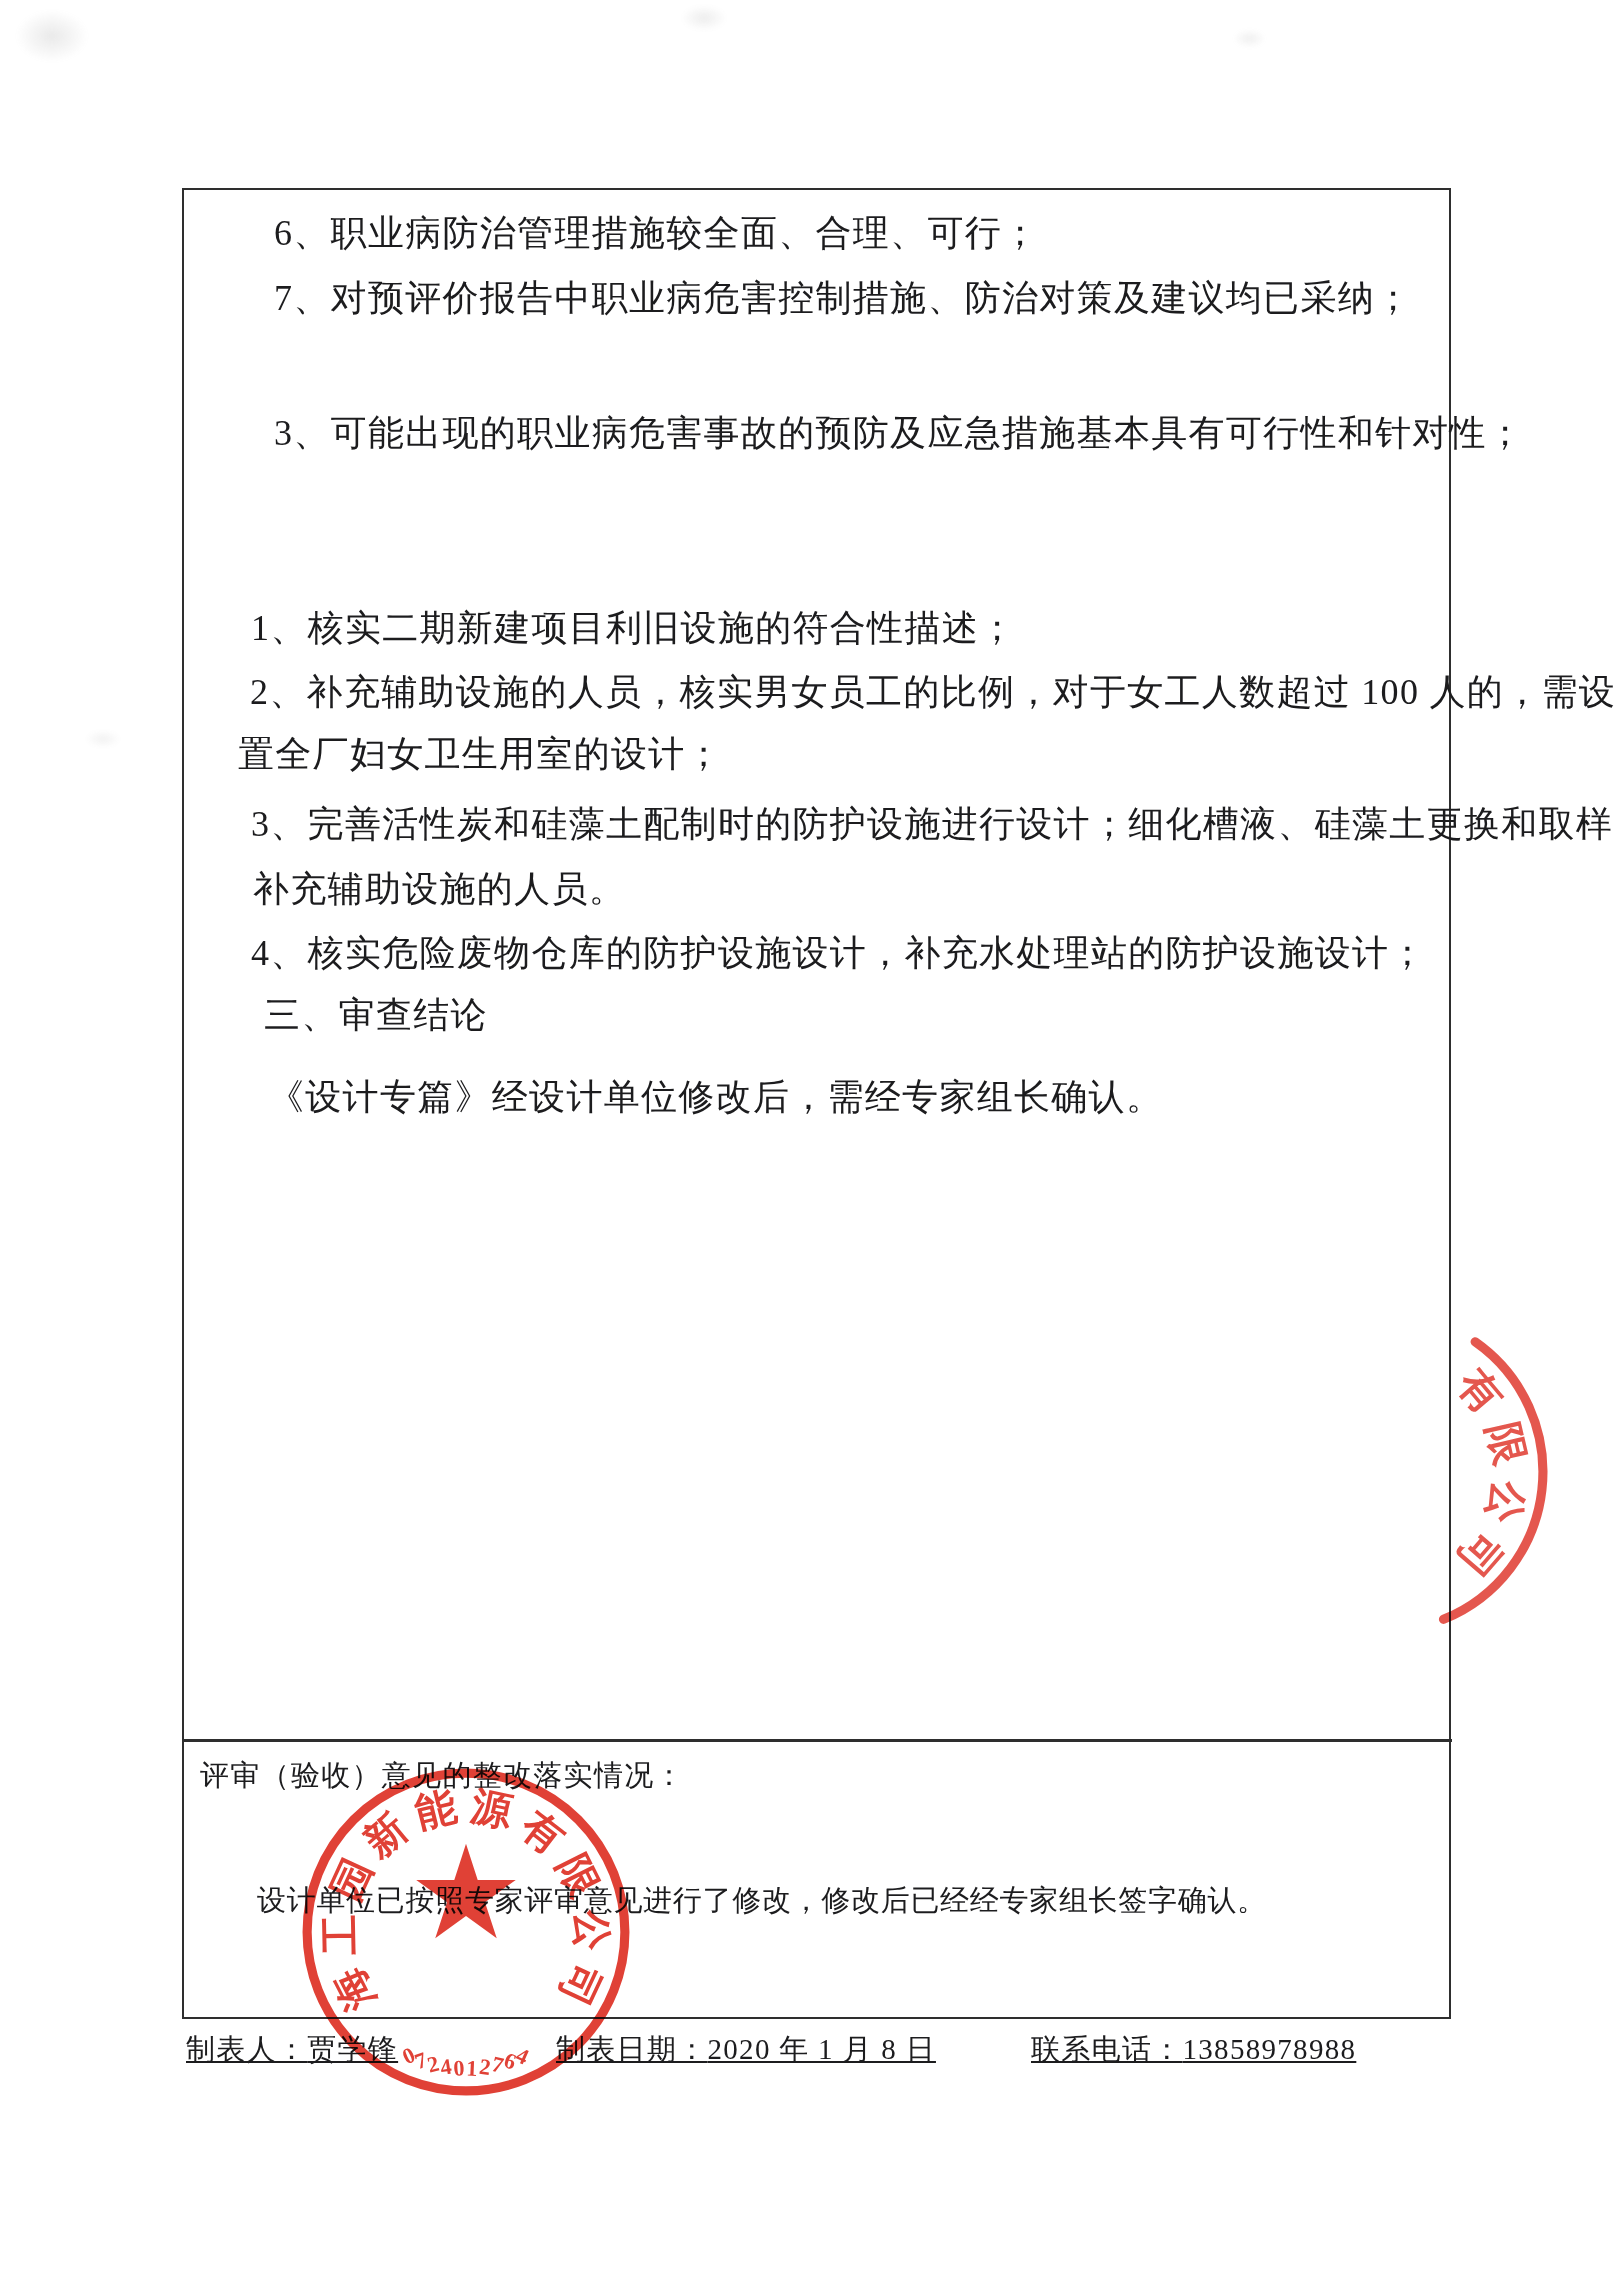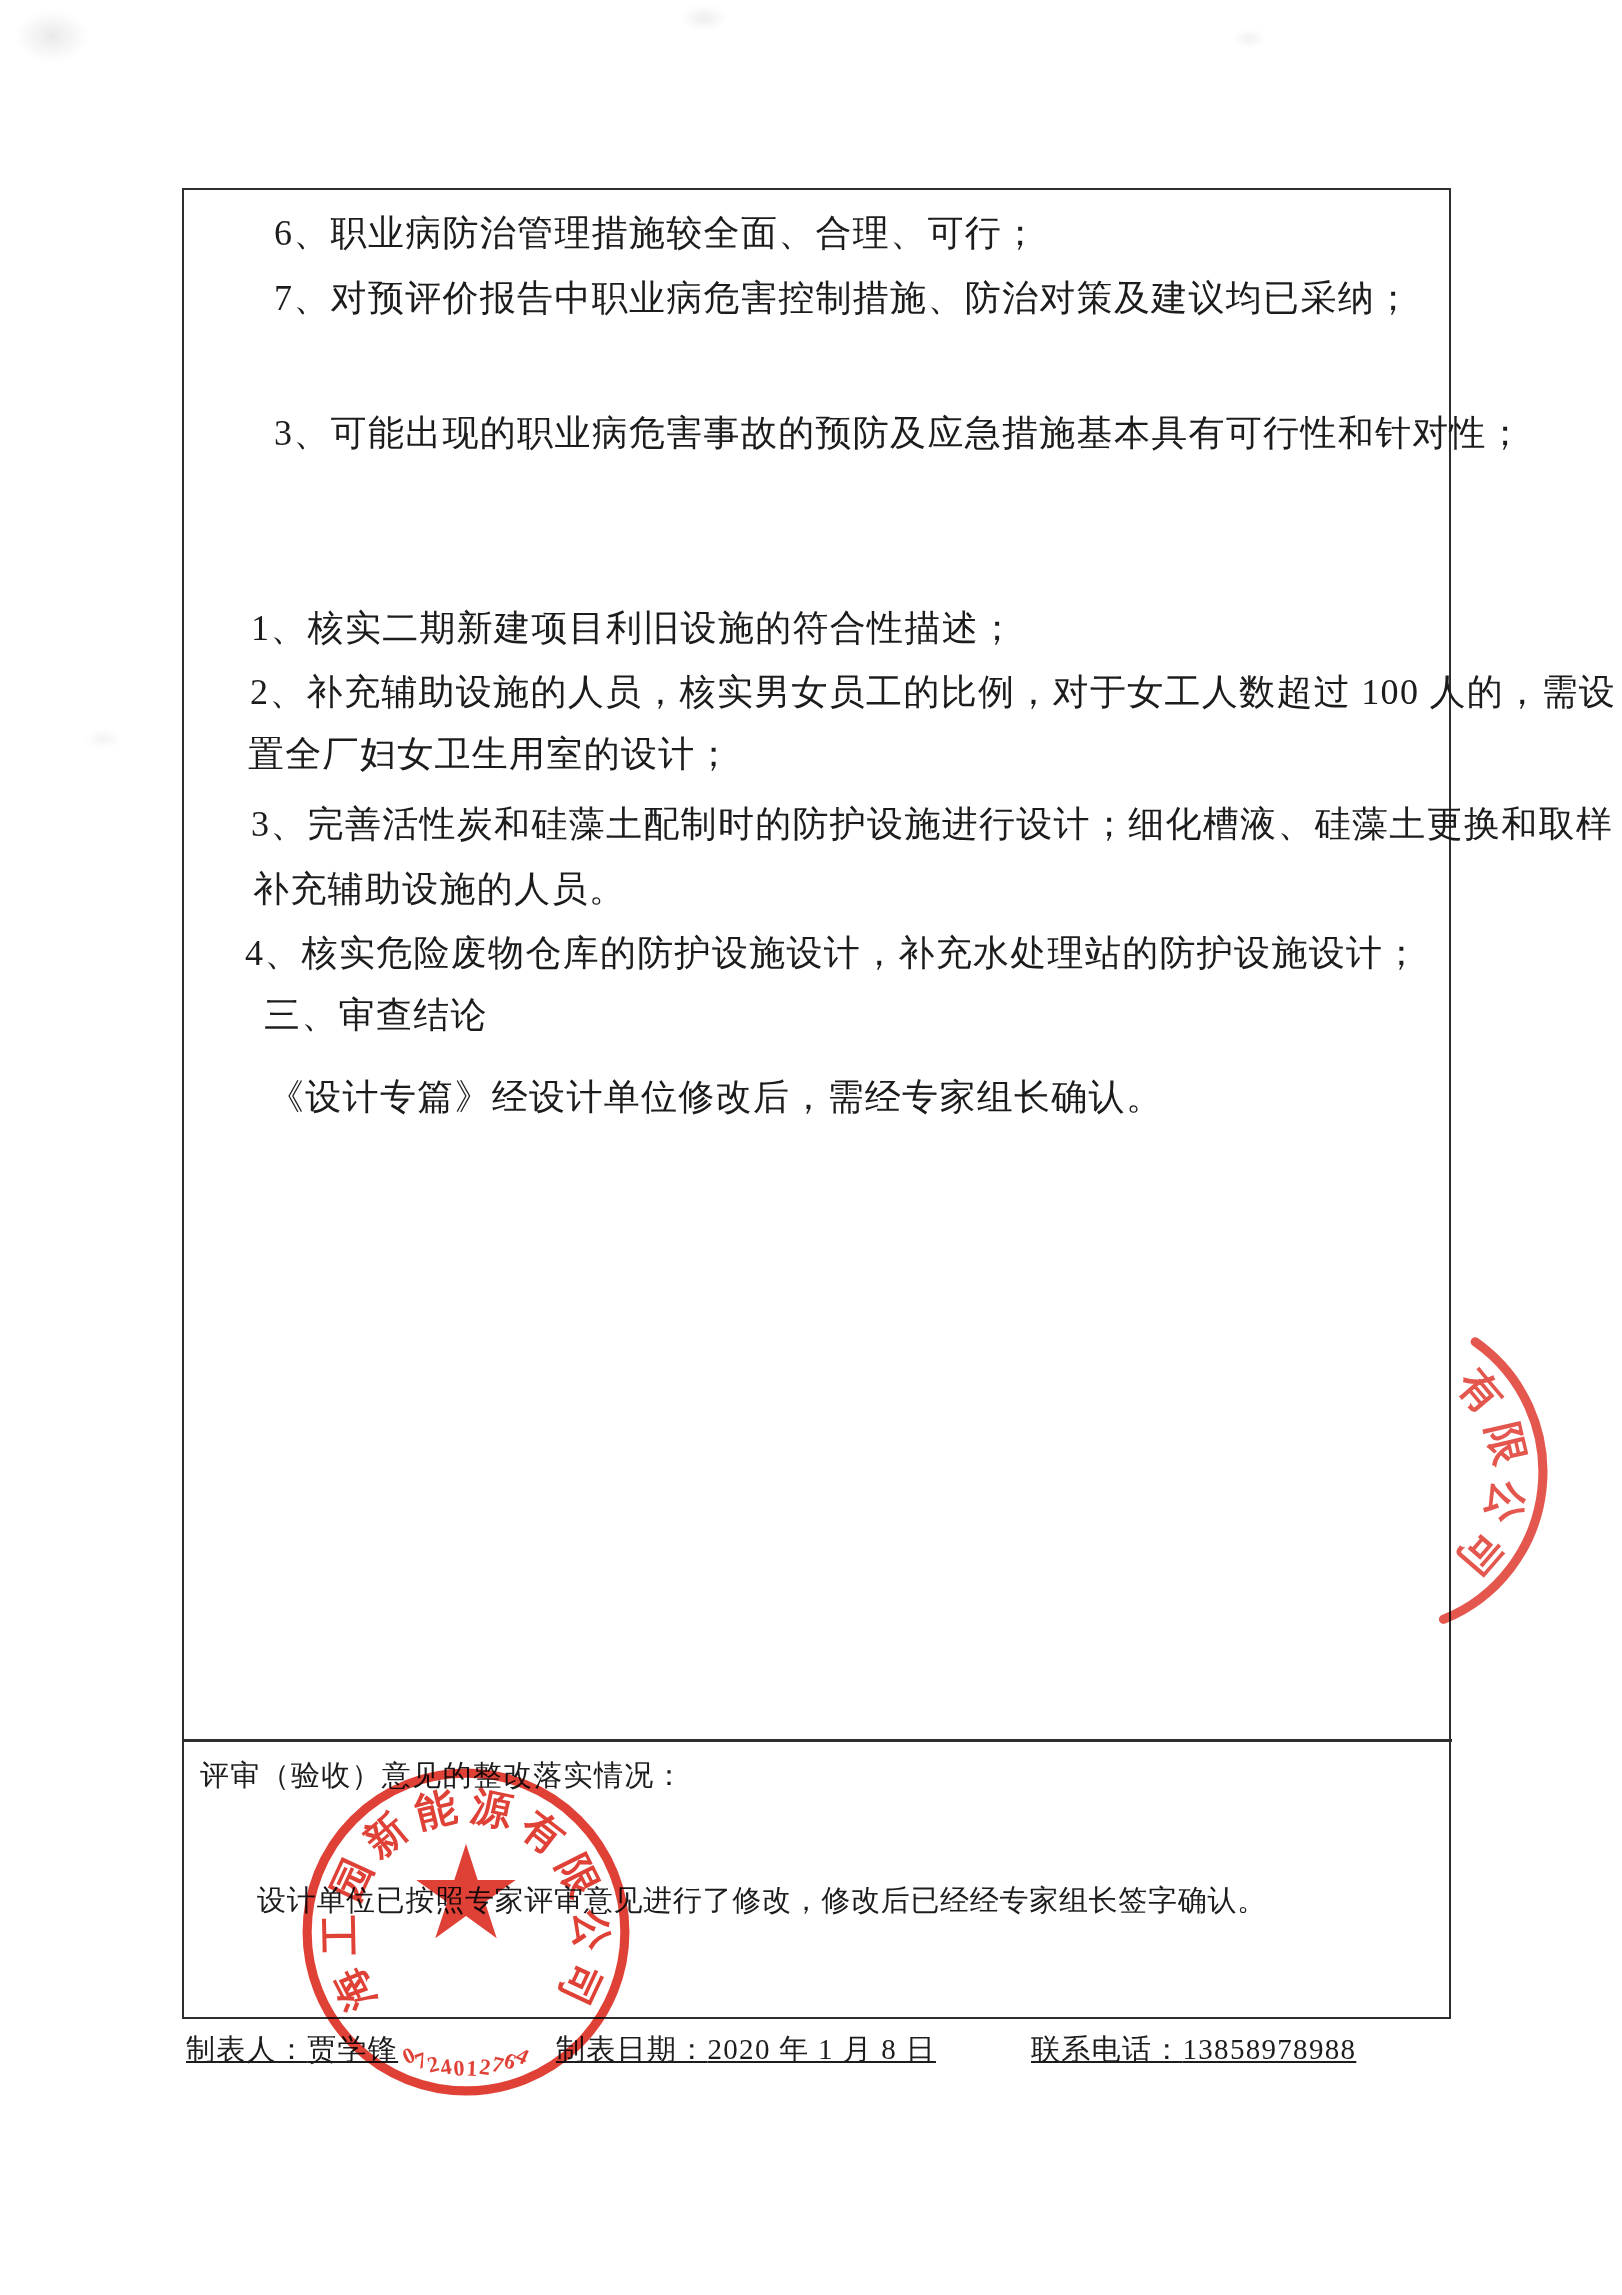--- a/index.html
+++ b/index.html
@@ -62,24 +62,24 @@
   <div class="smudge" style="left:85px;top:730px;width:36px;height:18.3px;opacity:.3;"></div>
 
   <div class="main-box"></div>
   <div class="divider"></div>
 
   <div class="tline" style="left:274px;top:214px;">6、职业病防治管理措施较全面、合理、可行；</div>
   <div class="tline" style="left:274px;top:279px;">7、对预评价报告中职业病危害控制措施、防治对策及建议均已采纳；</div>
   <div class="tline" style="left:274px;top:414px;">3、可能出现的职业病危害事故的预防及应急措施基本具有可行性和针对性；</div>
   <div class="tline" style="left:251px;top:609px;">1、核实二期新建项目利旧设施的符合性描述；</div>
   <div class="tline" style="left:250px;top:673px;">2、补充辅助设施的人员，核实男女员工的比例，对于女工人数超过 100 人的，需设</div>
-  <div class="tline" style="left:248px;top:735px;">置全厂妇女卫生用室的设计；</div>
+  <div class="tline" style="left:238px;top:735px;">置全厂妇女卫生用室的设计；</div>
   <div class="tline" style="left:251px;top:805px;">3、完善活性炭和硅藻土配制时的防护设施进行设计；细化槽液、硅藻土更换和取样</div>
   <div class="tline" style="left:253px;top:870px;">补充辅助设施的人员。</div>
-  <div class="tline" style="left:245px;top:934px;text-align:right;">4、核实危险废物仓库的防护设施设计，补充水处理站的防护设施设计；</div>
+  <div class="tline" style="left:251px;top:934px;text-align:right;">4、核实危险废物仓库的防护设施设计，补充水处理站的防护设施设计；</div>
   <div class="tline" style="left:264px;top:996px;">三、审查结论</div>
   <div class="tline" style="left:268px;top:1078px;">《设计专篇》经设计单位修改后，需经专家组长确认。</div>
 
   <div class="tline" style="left:200px;top:1756px;font-size:29px;">评审（验收）意见的整改落实情况：</div>
   <div class="tline" style="left:257px;top:1881px;font-size:29px;letter-spacing:0.7px;">设计单位已按照专家评审意见进行了修改，修改后已经经专家组长签字确认。</div>
 
   <div class="footer-field" style="left:186px;">
     <span class="lbl">制表人：</span><span class="val">贾学锋</span>
   </div>
   <div class="footer-field" style="left:556px;">

